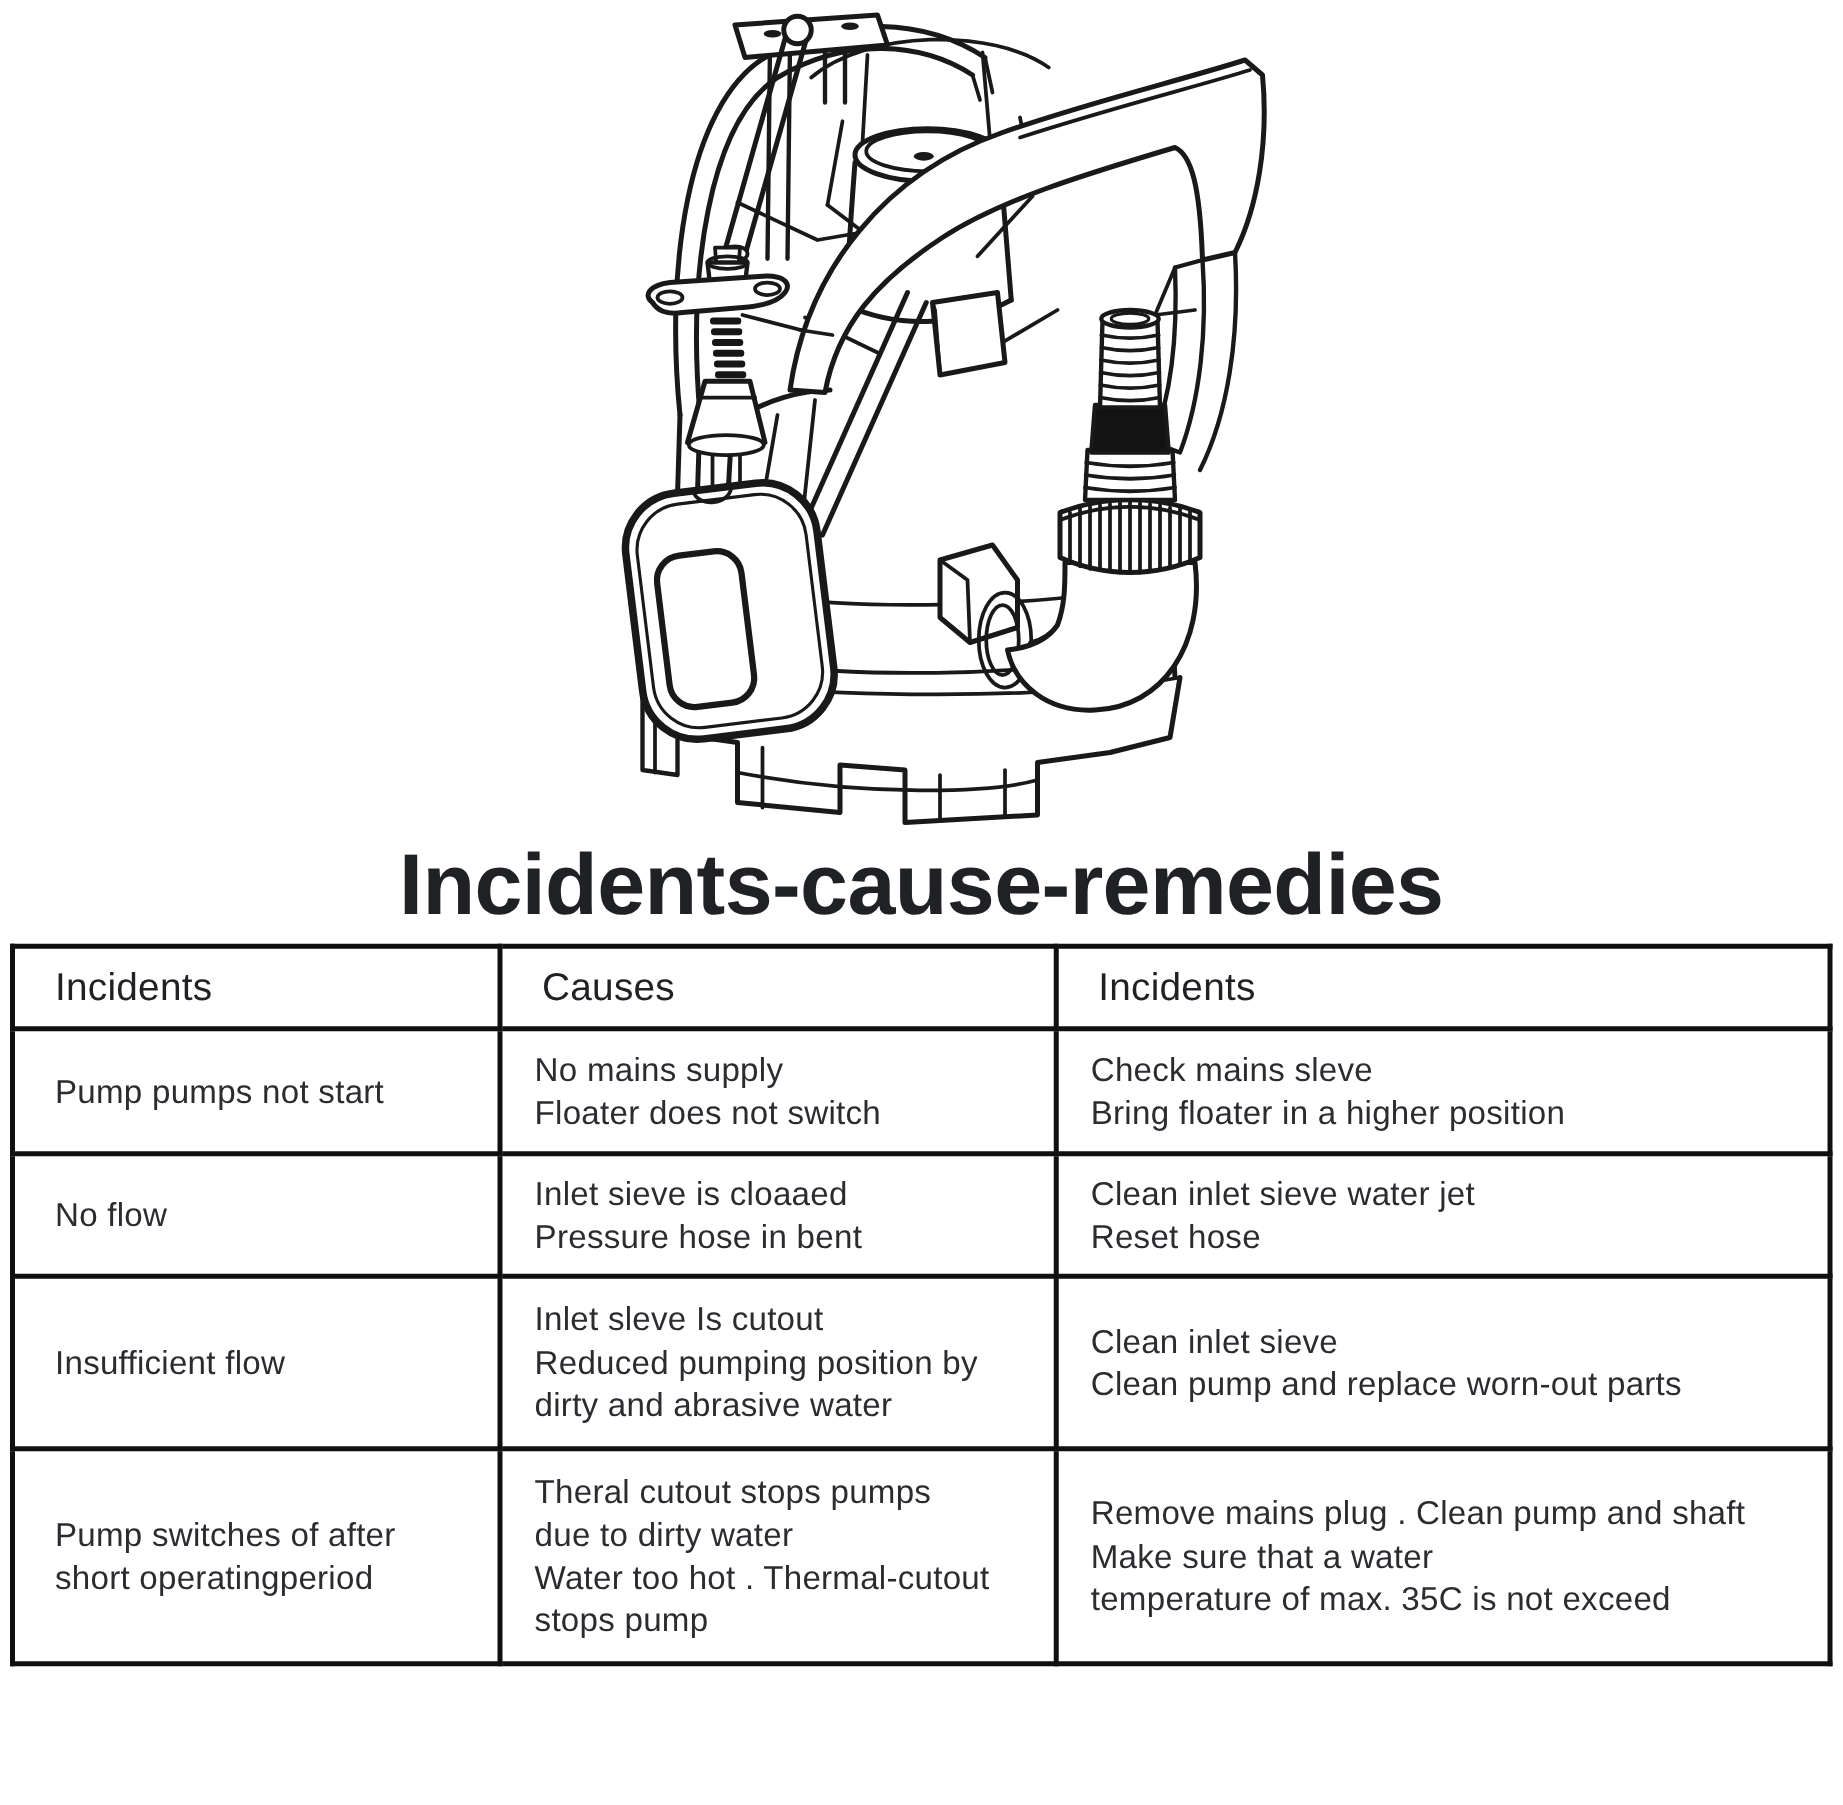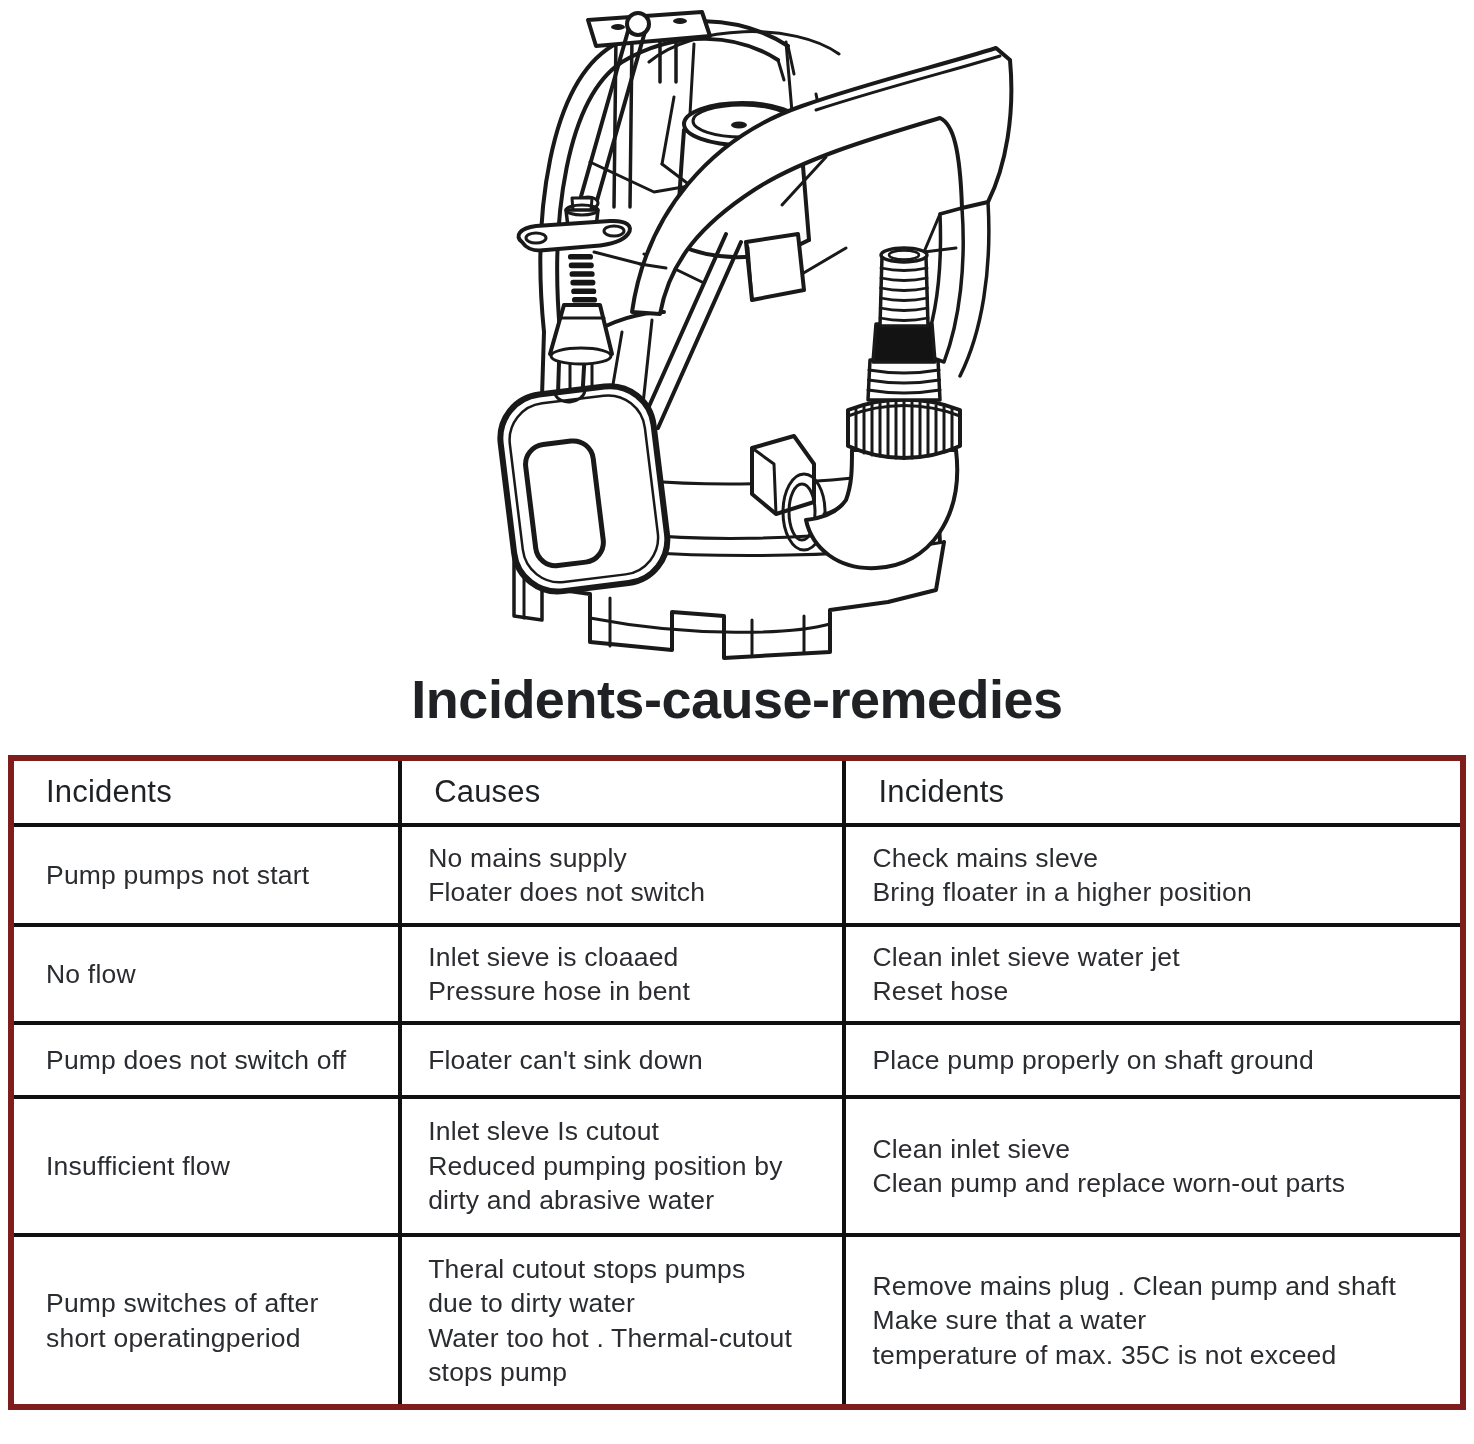--- a/index.html
+++ b/index.html
@@ -11,29 +11,29 @@
     color:#26282b;
     overflow:hidden;
   }
   .figure{
     position:absolute;left:494px;top:2px;width:534px;height:662px;
   }
   .figure svg{display:block;width:100%;height:100%;}
   .page-title{
     position:absolute;top:668px;left:0;right:0;
     text-align:center;
-    font-size:54px;font-weight:800;letter-spacing:-0.5px;
+    font-size:69px;font-weight:800;letter-spacing:-0.5px;
     color:#1f2125;
   }
   .tbl-wrap{position:absolute;top:755px;left:8px;right:8px;}
   table.troubleshoot{
     width:100%;
     border-collapse:collapse;
     table-layout:fixed;
-    border:6px solid #7f1d1d;
+    border:3px solid #7f1d1d;
   }
   table.troubleshoot th, table.troubleshoot td{
     border:4px solid #101010;
     vertical-align:middle;
     text-align:left;
     font-weight:400;
   }
   col.c1{width:26.8%;}
   col.c2{width:30.6%;}
   col.c3{width:42.6%;}
@@ -261,31 +261,20 @@
         <td>
           <span class="line">Inlet sieve is cloaaed</span>
           <span class="line">Pressure hose in bent</span>
         </td>
         <td>
           <span class="line">Clean inlet sieve water jet</span>
           <span class="line">Reset hose</span>
         </td>
       </tr>
 
-      <tr class="r3">
-        <td class="incident">
-          <span class="line">Pump does not switch off</span>
-        </td>
-        <td>
-          <span class="line">Floater can't sink down</span>
-        </td>
-        <td>
-          <span class="line">Place pump properly on shaft ground</span>
-        </td>
-      </tr>
 
       <tr class="r4">
         <td class="incident">
           <span class="line">Insufficient flow</span>
         </td>
         <td>
           <span class="line">Inlet sleve Is cutout</span>
           <span class="line">Reduced pumping position by</span>
           <span class="line">dirty and abrasive water</span>
         </td>

